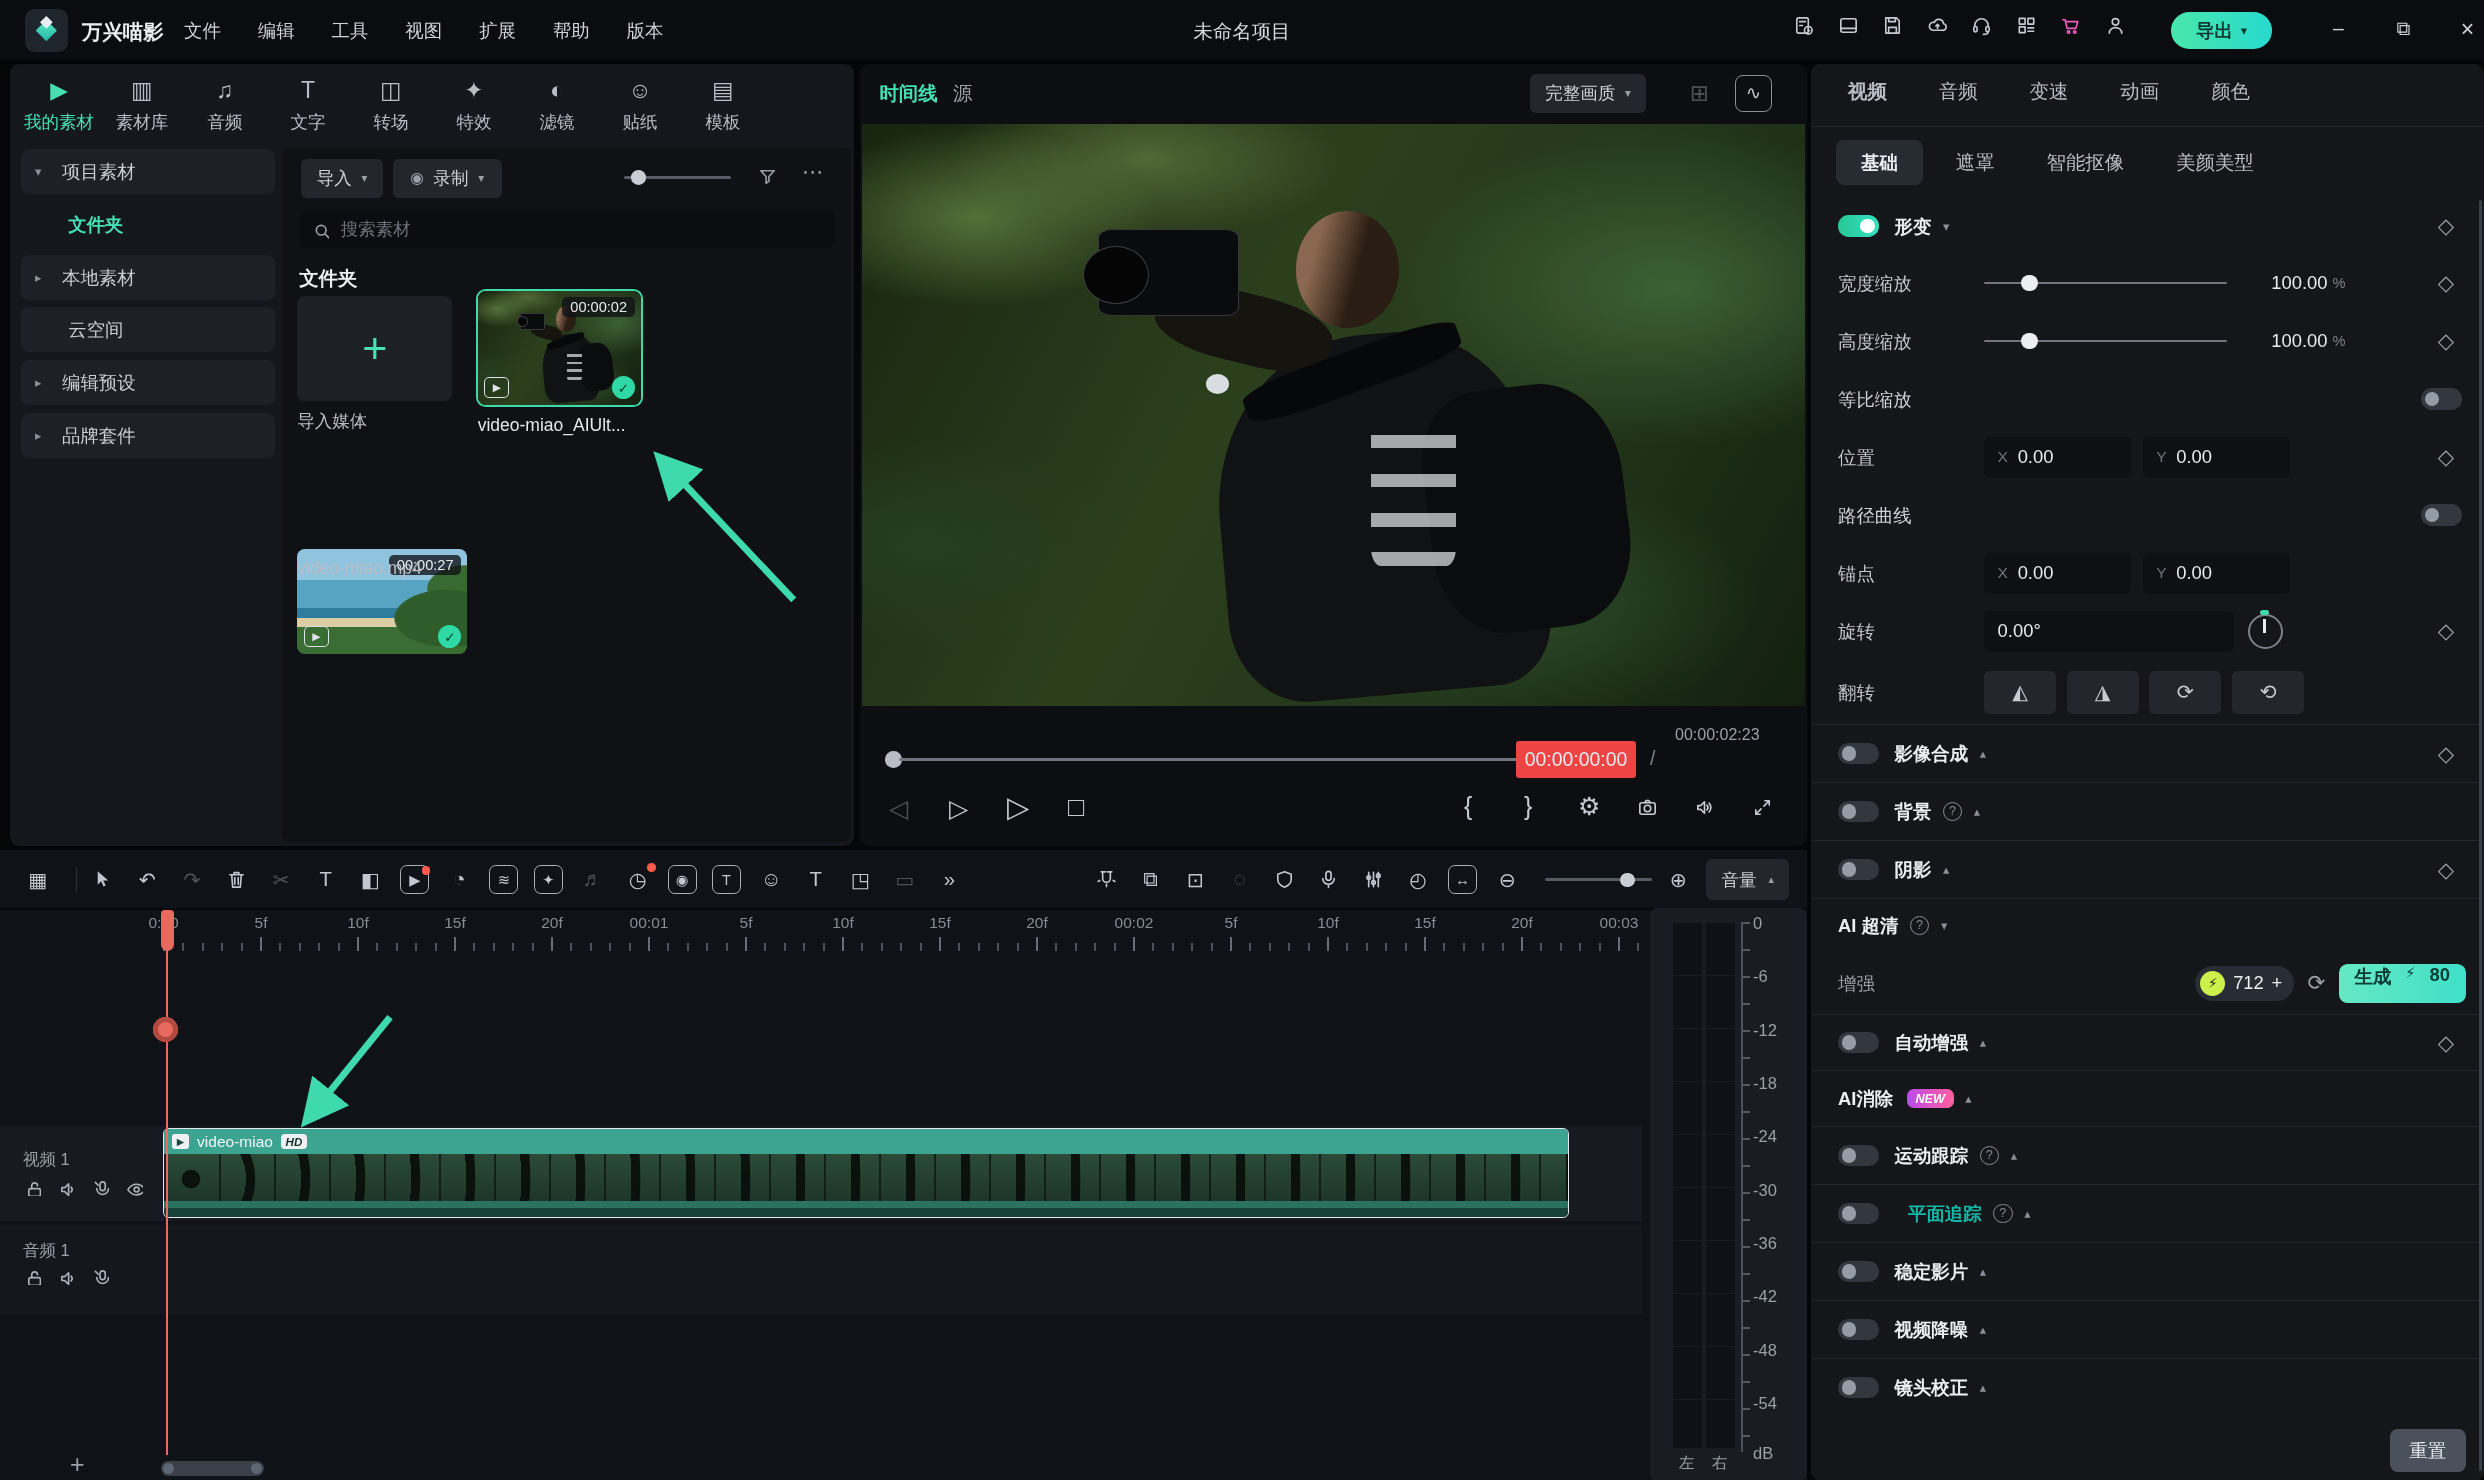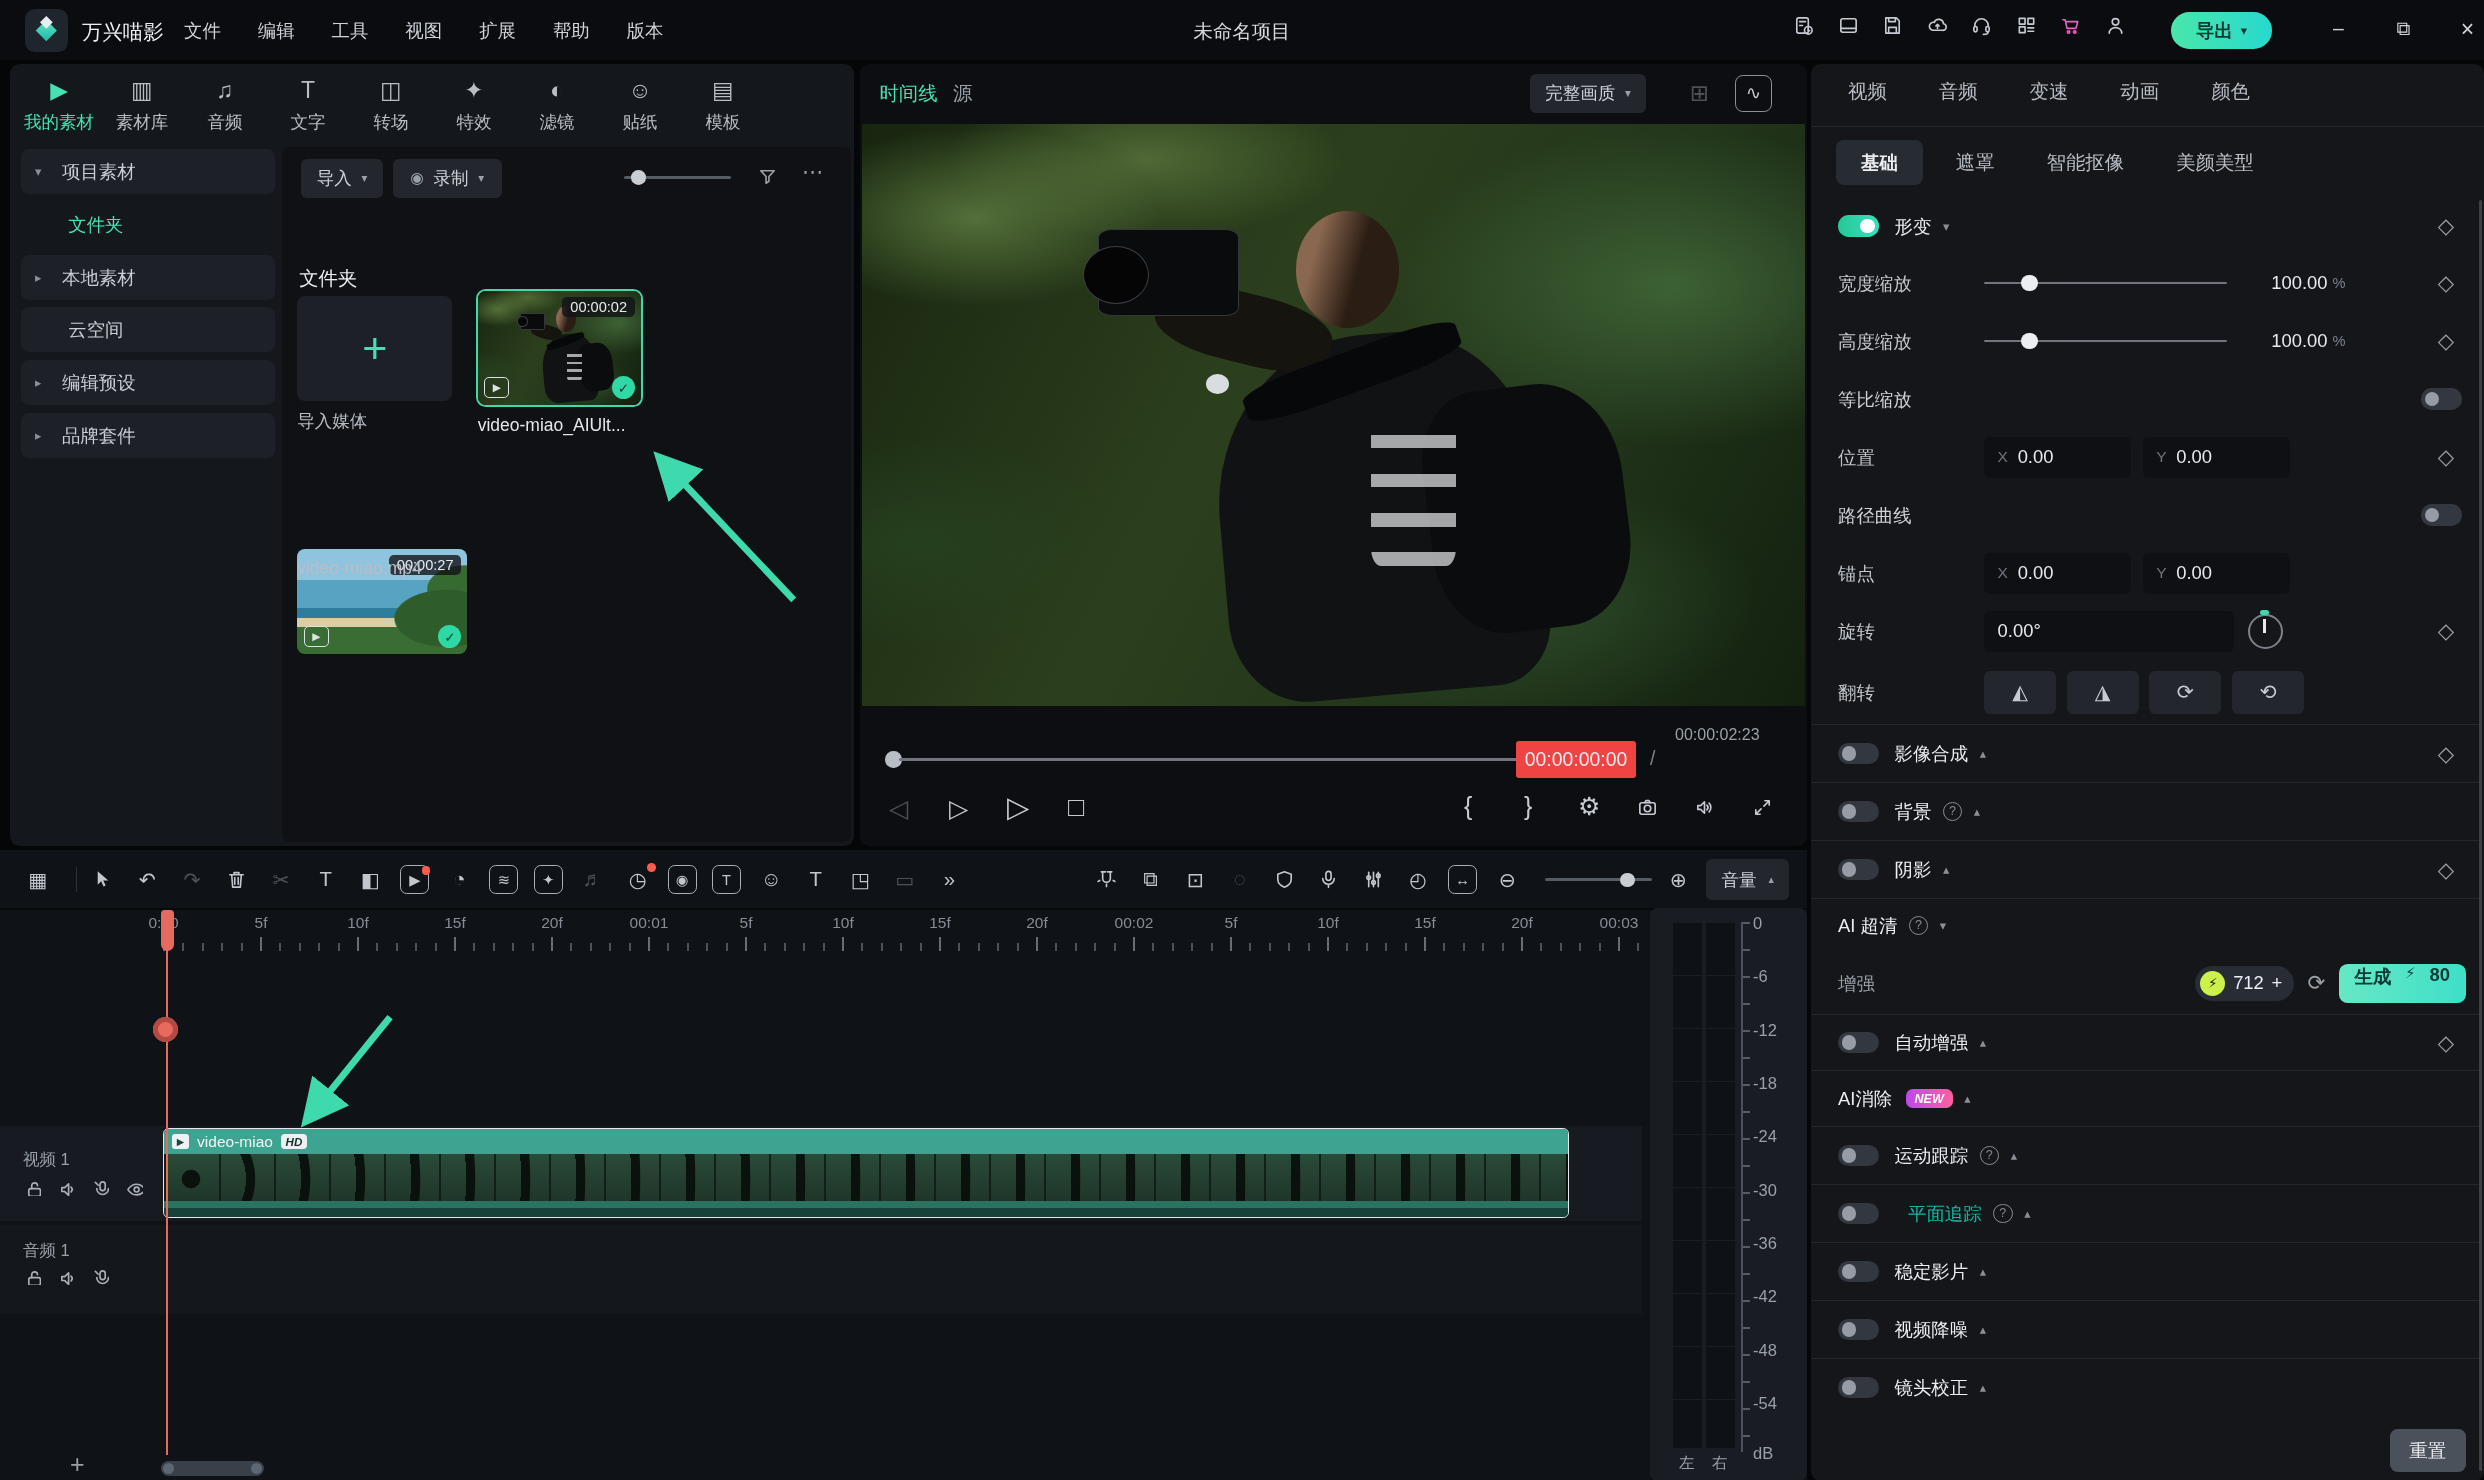--- a/index.html
+++ b/index.html
@@ -4,21 +4,21 @@
 <style>
 *{margin:0;padding:0;box-sizing:border-box}
 html,body{width:2484px;height:1481px;overflow:hidden}
 body{background:#050608;font-family:"Liberation Sans","DejaVu Sans",sans-serif;color:#d5d8dd;position:relative;font-size:17.5px}
 .a{position:absolute}
 .fx{display:flex;align-items:center}
 .panel{background:#14171c;border-radius:9.7px}
 .g{color:#9aa0a8}.g2{color:#7c828c}
 .teal{color:#47e0b5}
 .dim{opacity:.35}
-.b{font-weight:normal}
+.b{font-weight:bold}
 .ic{width:23px;height:23px;fill:none;stroke:currentColor;stroke-width:1.7;stroke-linecap:round;stroke-linejoin:round;flex:none}
 .ic.sm{width:18.4px;height:18.4px}
 .vline{width:1px;height:25px;background:#2c3139;margin:0 9.7px;flex:none}
 
 #topbar{left:0;top:0;width:2484px;height:60px;background:#0a0c10}
 .menu-item{margin-right:37px;color:#cfd3d9;font-size:18.4px;cursor:default}
 .logo{left:25px;top:8.7px;width:43px;height:43px;background:#1f252d;border-radius:9.7px;display:flex;align-items:center;justify-content:center}
 .logo i{width:14.6px;height:14.6px;background:linear-gradient(135deg,#59e8c3,#23b7a8);transform:rotate(45deg);display:block}
 .logo u{position:absolute;width:8.7px;height:8.7px;background:#e8edf2;transform:rotate(45deg) translate(-5.8px,-5.8px);display:block}
 .tbico{width:27px;margin-right:17.5px;color:#c6cbd3;display:flex;justify-content:center}
@@ -266,20 +266,27 @@
       <span>录制</span>
         <span style="font-size:11.6px" class="g">▾</span>
     </div>
     <div class="a" style="left:342px;top:29px;width:107px;height:2.9px;background:#565c66;border-radius:1.9px">
       <i class="a" style="left:7.8px;top:-5.8px;width:14.6px;height:14.6px;border-radius:50%;background:#c9cdd4"></i>
     </div>
     <span class="a g" style="left:474px;top:17.5px"><svg class="ic" viewBox="0 0 24 24" width="23" height="23">
           <path d="M5 6h14l-5.5 6v5l-3 2v-7z"></path>
         </svg></span>
     <span class="a g" style="left:520px;top:11.6px;font-size:21.3px">⋯</span>
+    <div class="a searchbox" style="left:17.5px;top:64px;width:536px;height:37px">
+      <svg class="ic sm g" viewBox="0 0 19 19" width="18.4" height="18.4">
+          <circle cx="10.5" cy="10.5" r="5"></circle>
+          <path d="M14.5 14.5l4 4"></path>
+        </svg>
+      <input placeholder="搜索素材" style="">
+    </div>
     <span class="a b" style="left:17.5px;top:118px;font-size:19.4px;color:#eceef2">文件夹</span>
 
     <div class="a tile" style="left:15.5px;top:149px;width:155px;height:105px">
       <span class="a teal" style="left:0;top:0;width:100%;height:100%;display:flex;align-items:center;justify-content:center;font-size:43px;font-weight:300">+</span>
     </div>
     <span class="a medlabel" style="left:15.5px;top:262px;width:155px">导入媒体</span>
 
     <div class="a tilesel" style="left:194px;top:142px;width:167px;height:118px">
       <div class="scene" style="width:100%;height:100%">
         <div class="p-head"></div>

